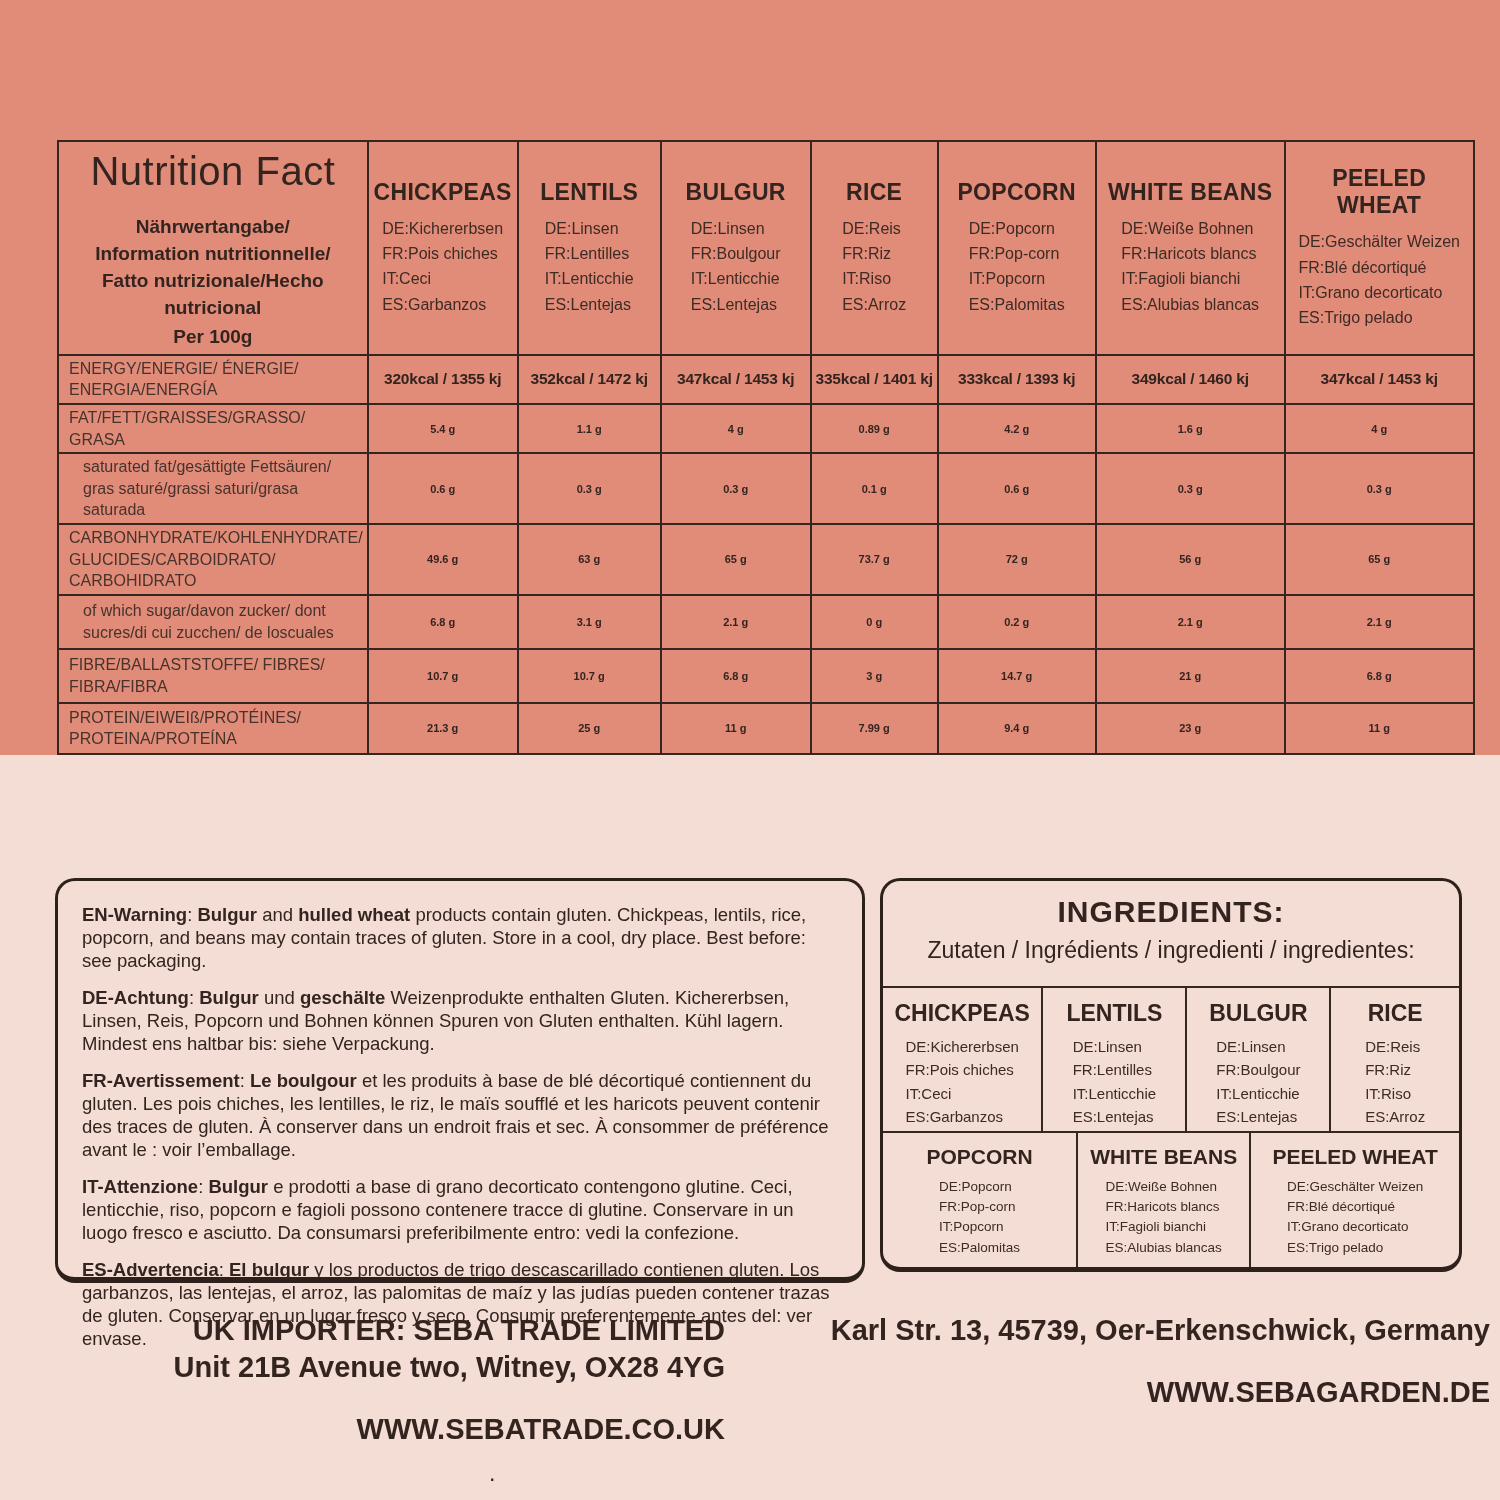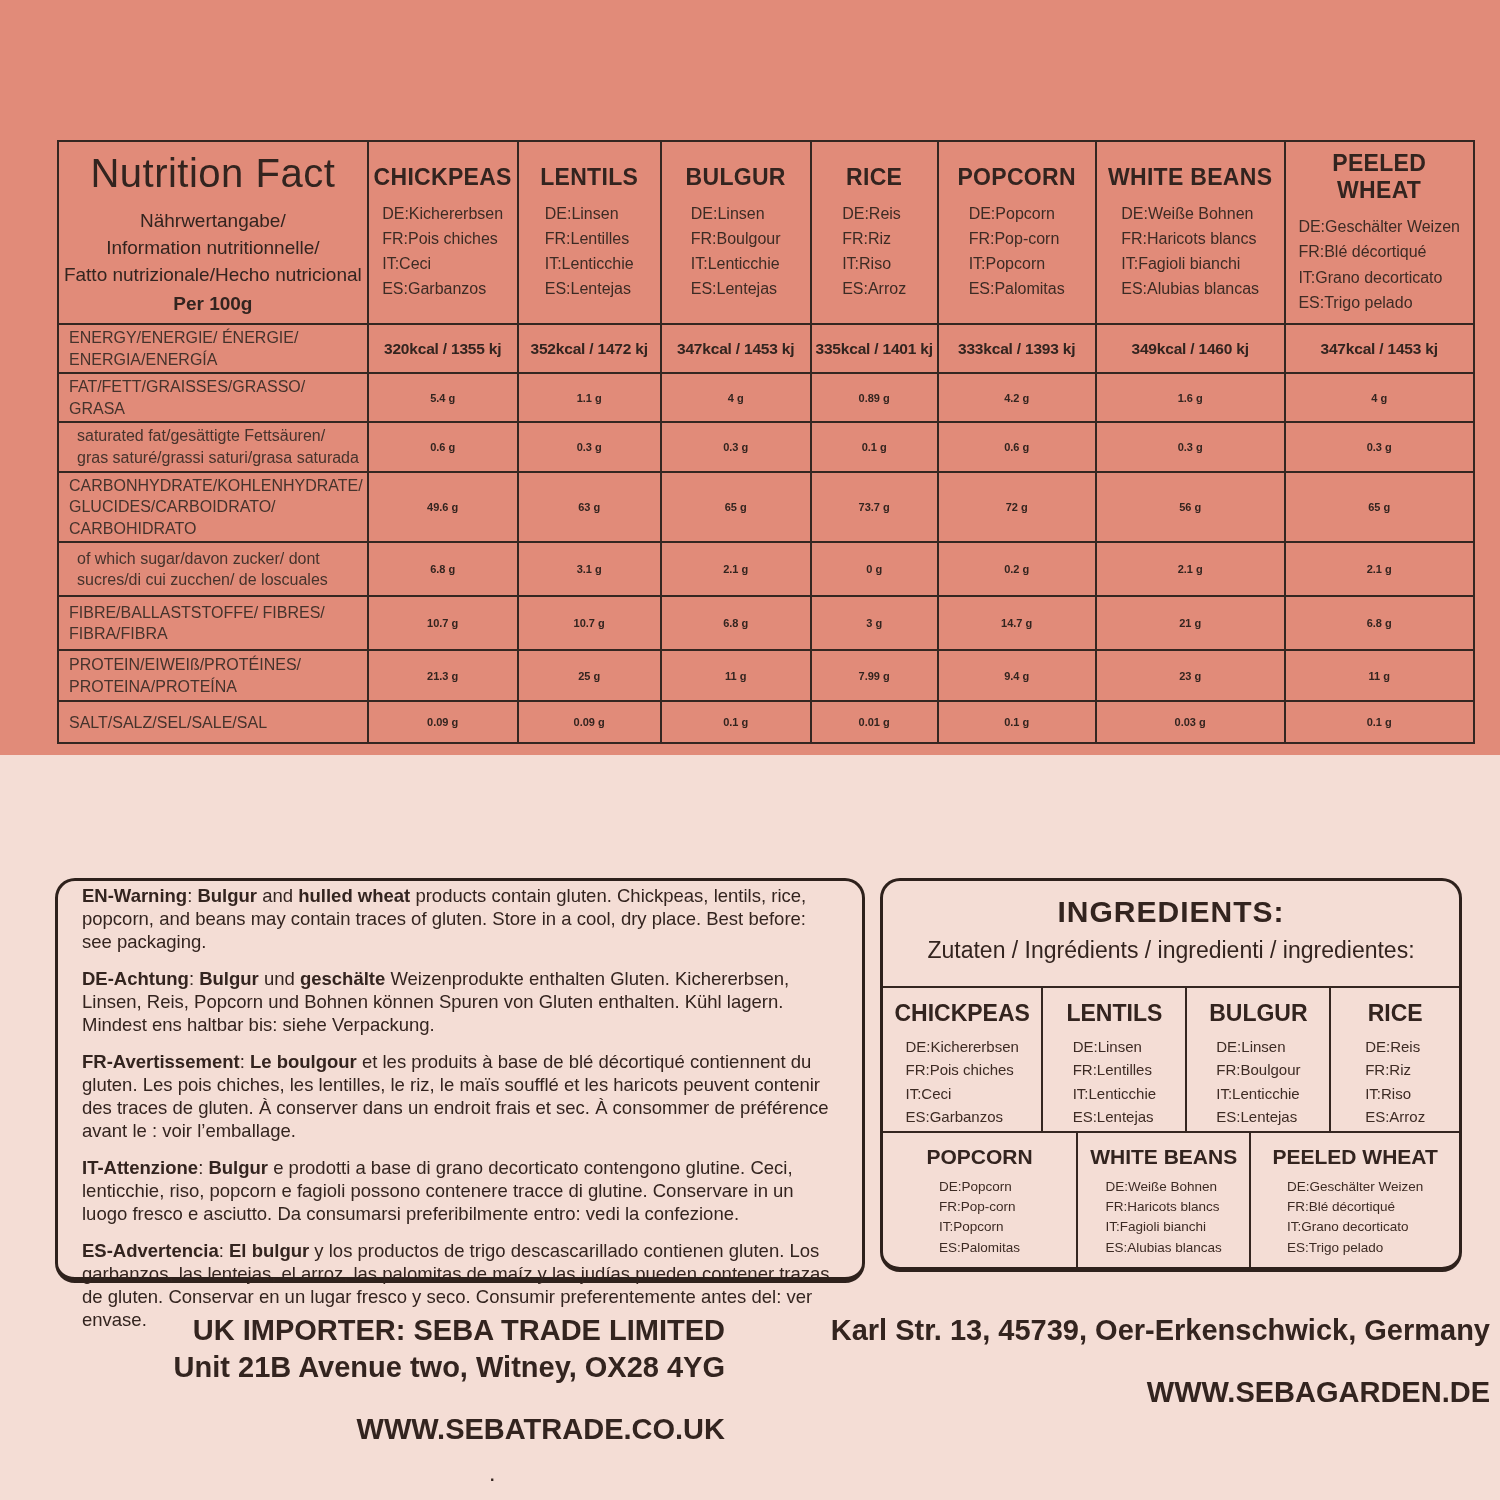--- a/index.html
+++ b/index.html
@@ -34,43 +34,43 @@
   tr.h-fat     { height:38px; }
   tr.h-satfat  { height:49px; }
   tr.h-carb    { height:68px; }
   tr.h-sugar   { height:54px; }
   tr.h-fibre   { height:54px; }
   tr.h-protein { height:51px; }
   tr.h-salt    { height:42px; }
 
   .title-cell { text-align:center; padding:6px 4px; font-weight:400; }
   .nt-title    { font-size:40px; font-weight:400; line-height:1.15; letter-spacing:0.5px; }
-  .nt-subtitle { font-size:19px; font-weight:400; line-height:1.42; white-space:pre-line; margin-top:12px; }
+  .nt-subtitle { font-size:19px; font-weight:700; line-height:1.42; white-space:pre-line; margin-top:20px; }
   .nt-per      { font-size:19px; font-weight:700; margin-top:4px; }
 
   .prod-cell  { text-align:center; padding:8px 4px; font-weight:400; }
   .prod-name  { font-size:23px; font-weight:700; letter-spacing:0.3px; }
   .prod-langs {
     display:inline-block; text-align:left; white-space:pre-line;
     font-size:16px; line-height:1.58; margin-top:10px; color:#3d2b24;
   }
 
   .row-label {
     font-size:16px; line-height:1.35; padding:2px 4px 2px 10px;
     white-space:pre-line; color:#46332c; text-align:left;
   }
-  .row-label.sub { padding-left:18px; }
+  .row-label.sub { padding-left:24px; }
   td.val { text-align:center; font-size:11px; font-weight:700; }
   tr.h-energy td.val { font-size:15.5px; white-space:nowrap; letter-spacing:-0.2px; }
 
   
   .warning-box {
     position:absolute; left:55px; top:123px; width:810px; height:405px;
     border:3px solid #2e211c; border-bottom-width:6px; border-radius:20px;
-    padding:3px 24px 10px 24px;
+    padding:22px 24px 10px 24px;
     background:transparent;
   }
   .warn { font-size:18.5px; line-height:23px; margin-bottom:14px; color:#33241f; }
   .warn b { font-weight:700; }
 
   
   .ingredients-box {
     position:absolute; left:880px; top:123px; width:582px; height:394px;
     border:3px solid #2e211c; border-bottom-width:5px; border-radius:20px;
     display:flex; flex-direction:column; overflow:hidden;

